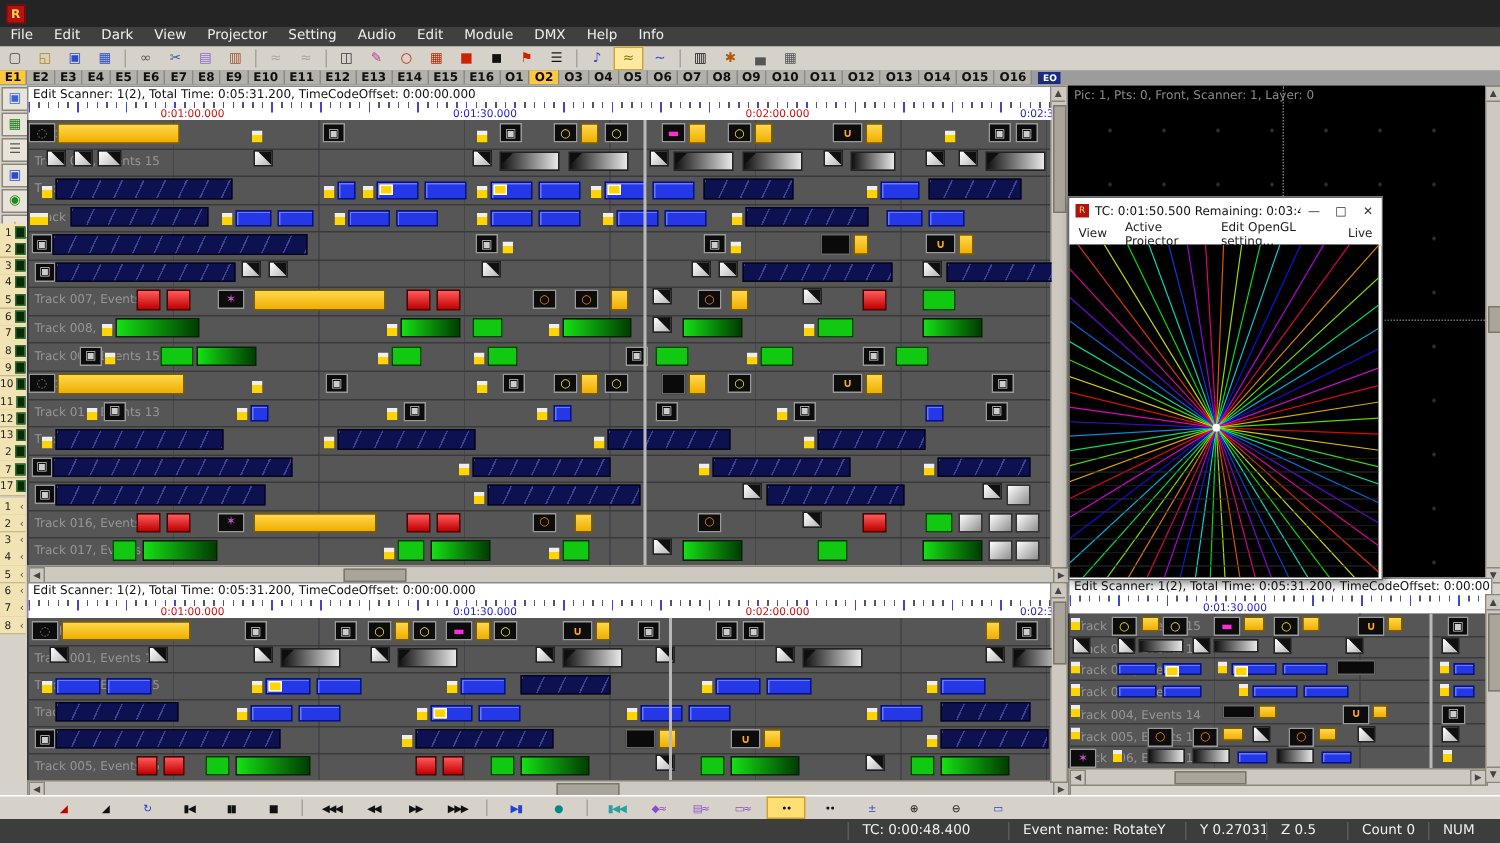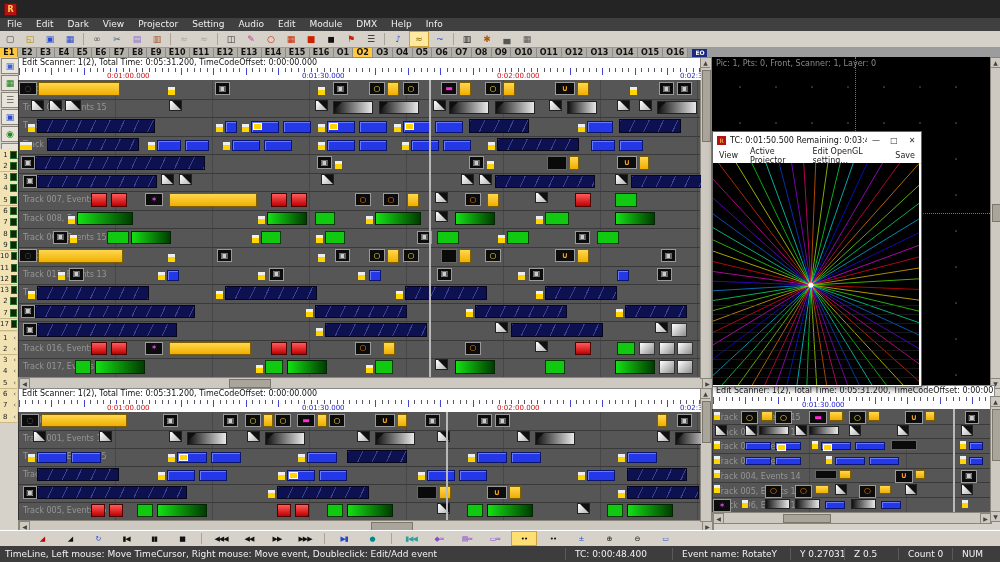--- a/index.html
+++ b/index.html
@@ -8,21 +8,21 @@
   #titlebar{position:absolute;left:0;top:0;width:1000px;height:18px;background:#242424;color:#cfcfcf;font-size:9px;display:flex;align-items:center;}
   #appicon{width:11px;height:11px;margin:0 6px 0 4px;background:#b31212;color:#ffd34d;font-size:8px;font-weight:bold;display:flex;align-items:center;justify-content:center;border:1px solid #6d0d0d;}
   #menubar{position:absolute;left:0;top:18px;width:1000px;height:13px;background:#404040;color:#f0f0f0;font-size:9px;display:flex;align-items:center;}
   #menubar .menu{padding:0 7px;height:13px;line-height:13px;}
   #toolbar{position:absolute;left:0;top:31px;width:1000px;height:16px;background:#d6d2c9;border-bottom:1px solid #9a968c;display:flex;align-items:center;}
   .tbtn{width:18px;height:14px;margin:0 1px;display:flex;align-items:center;justify-content:center;font-size:9px;color:#333;}
   .tbtn.act{background:#ffe9a0;border:1px solid #c8a23c;}
   .tbtn.dis{color:#aaa69c;}
   .tsep{width:1px;height:12px;background:#a8a49a;margin:0 3px;}
   
-  #tabrow{position:absolute;left:0;top:47px;width:1000px;height:10px;background:#9c9c9c;display:flex;align-items:center;font-size:8px;font-weight:bold;color:#111;}
+  #tabrow{position:absolute;left:0;top:47px;width:1000px;height:10px;background:#9c9c9c;display:flex;align-items:flex-start;font-size:8px;font-weight:bold;color:#111;}
   .tab{padding:0 3.2px;display:flex;align-items:center;border-right:1px solid #8a8a8a;background:#b4b1aa;white-space:nowrap;}
   .tab.sel{background:#ffc83d;}
   #tab-end{margin-left:4px;margin-top:1px;width:15px;height:8px;background:#1a2a80;color:#fff;font-size:6px;display:flex;align-items:center;justify-content:center;}
   
   #leftstrip{position:absolute;left:0;top:57px;width:18px;height:473px;background:#d6d2c9;border-right:1px solid #8a867c;}
   .ltool{width:16px;height:14px;margin:1px 0 1px 1px;border:1px solid #8a867c;background:#e8e4da;display:flex;align-items:center;justify-content:center;font-size:9px;}
   .numbtn{position:absolute;left:0;width:17px;height:11px;background:#f2e3b5;border-bottom:1px solid #c9b98a;color:#222;font-size:7px;display:flex;align-items:center;}
   .numbtn .chip{width:6px;height:6px;background:#0a2a0a;border:1px solid #2a6a2a;margin-left:1px;}
   .numbtn span{width:9px;text-align:right;margin-right:1px;}
   
@@ -583,21 +583,21 @@
       <div id="pwin-icon" style="width:9px;height:9px;margin:0 4px;background:#b31212;color:#ffd34d;font-size:6px;display:flex;align-items:center;justify-content:center;">R</div>
       <div style="flex:1;white-space:nowrap;overflow:hidden;">TC: 0:01:50.500  Remaining: 0:03:40.700  Ed...</div>
       <div class="wbtn">—</div>
       <div class="wbtn">□</div>
       <div class="wbtn">✕</div>
     </div>
     <div id="pwin-menu">
         <div class="menu">View</div>
         <div class="menu">Active Projector</div>
         <div class="menu">Edit OpenGL setting...</div>
-        <div class="menu">Save</div>
+        <div class="menu">Live</div>
       </div>
     <div id="pwin-canvas">
       <svg id="beams" width="206" height="222" viewBox="0 0 206 222">
           <line x1="97.85" y1="122.10000000000001" x2="397.6" y2="134.1" stroke="hsl(0,100%,52%)" stroke-width="0.8" opacity="0.85"></line>
           <line x1="97.85" y1="122.10000000000001" x2="395.0" y2="163.4" stroke="hsl(53,100%,52%)" stroke-width="0.8" opacity="0.85"></line>
           <line x1="97.85" y1="122.10000000000001" x2="389.5" y2="192.3" stroke="hsl(106,100%,52%)" stroke-width="0.8" opacity="0.85"></line>
           <line x1="97.85" y1="122.10000000000001" x2="381.2" y2="220.6" stroke="hsl(159,100%,52%)" stroke-width="0.8" opacity="0.85"></line>
           <line x1="97.85" y1="122.10000000000001" x2="370.2" y2="247.9" stroke="hsl(212,100%,52%)" stroke-width="0.8" opacity="0.85"></line>
           <line x1="97.85" y1="122.10000000000001" x2="356.6" y2="274.0" stroke="hsl(265,100%,52%)" stroke-width="0.8" opacity="0.85"></line>
           <line x1="97.85" y1="122.10000000000001" x2="340.4" y2="298.6" stroke="hsl(318,100%,52%)" stroke-width="0.8" opacity="0.85"></line>
@@ -903,21 +903,20 @@
       <div class="pbtn" style="color:#8a4ad0">▭≈</div>
       <div class="pbtn act" style="color:#111111">••</div>
       <div class="pbtn" style="color:#111111">••</div>
       <div class="pbtn" style="color:#2244cc">±</div>
       <div class="pbtn" style="color:#111111">⊕</div>
       <div class="pbtn" style="color:#111111">⊖</div>
       <div class="pbtn" style="color:#2244cc">▭</div>
     </div>
 
   <div id="statusbar">
-    <div class="seg" style="left:5px;">TimeLine, Left mouse: Move TimeCursor, Right mouse: Move event, Doubleclick: Edit/Add event</div>
     <div class="ssep" style="left:565px;"></div>
     <div class="seg" style="left:575px;">TC: 0:00:48.400</div>
     <div class="ssep" style="left:672px;"></div>
     <div class="seg" style="left:682px;">Event name: RotateY</div>
     <div class="ssep" style="left:790px;"></div>
     <div class="seg" style="left:800px;">Y 0.27031</div>
     <div class="ssep" style="left:844px;"></div>
     <div class="seg" style="left:854px;">Z 0.5</div>
     <div class="ssep" style="left:898px;"></div>
     <div class="seg" style="left:908px;">Count 0</div>

